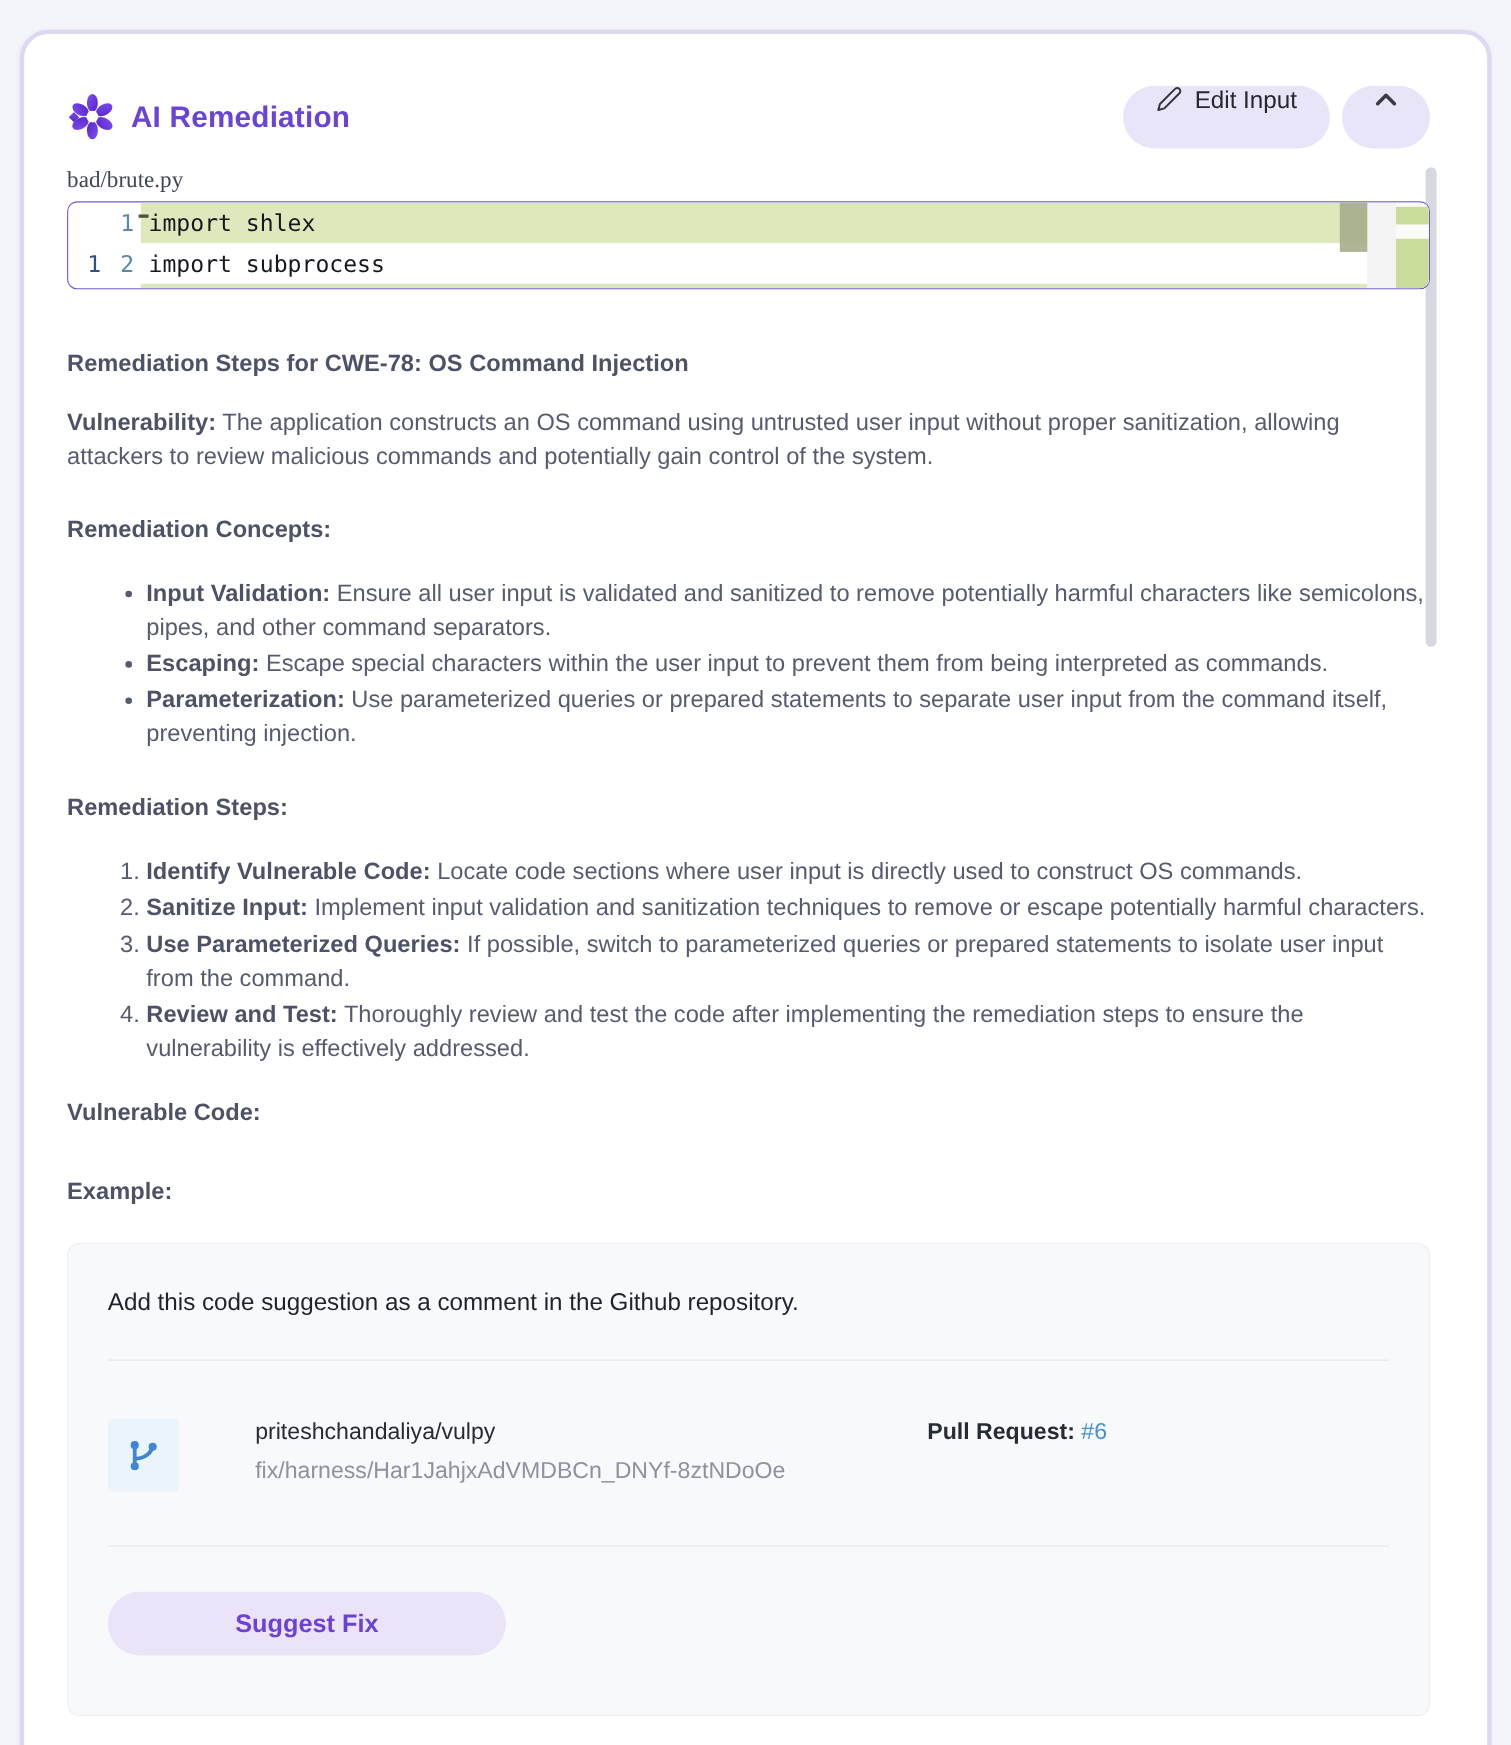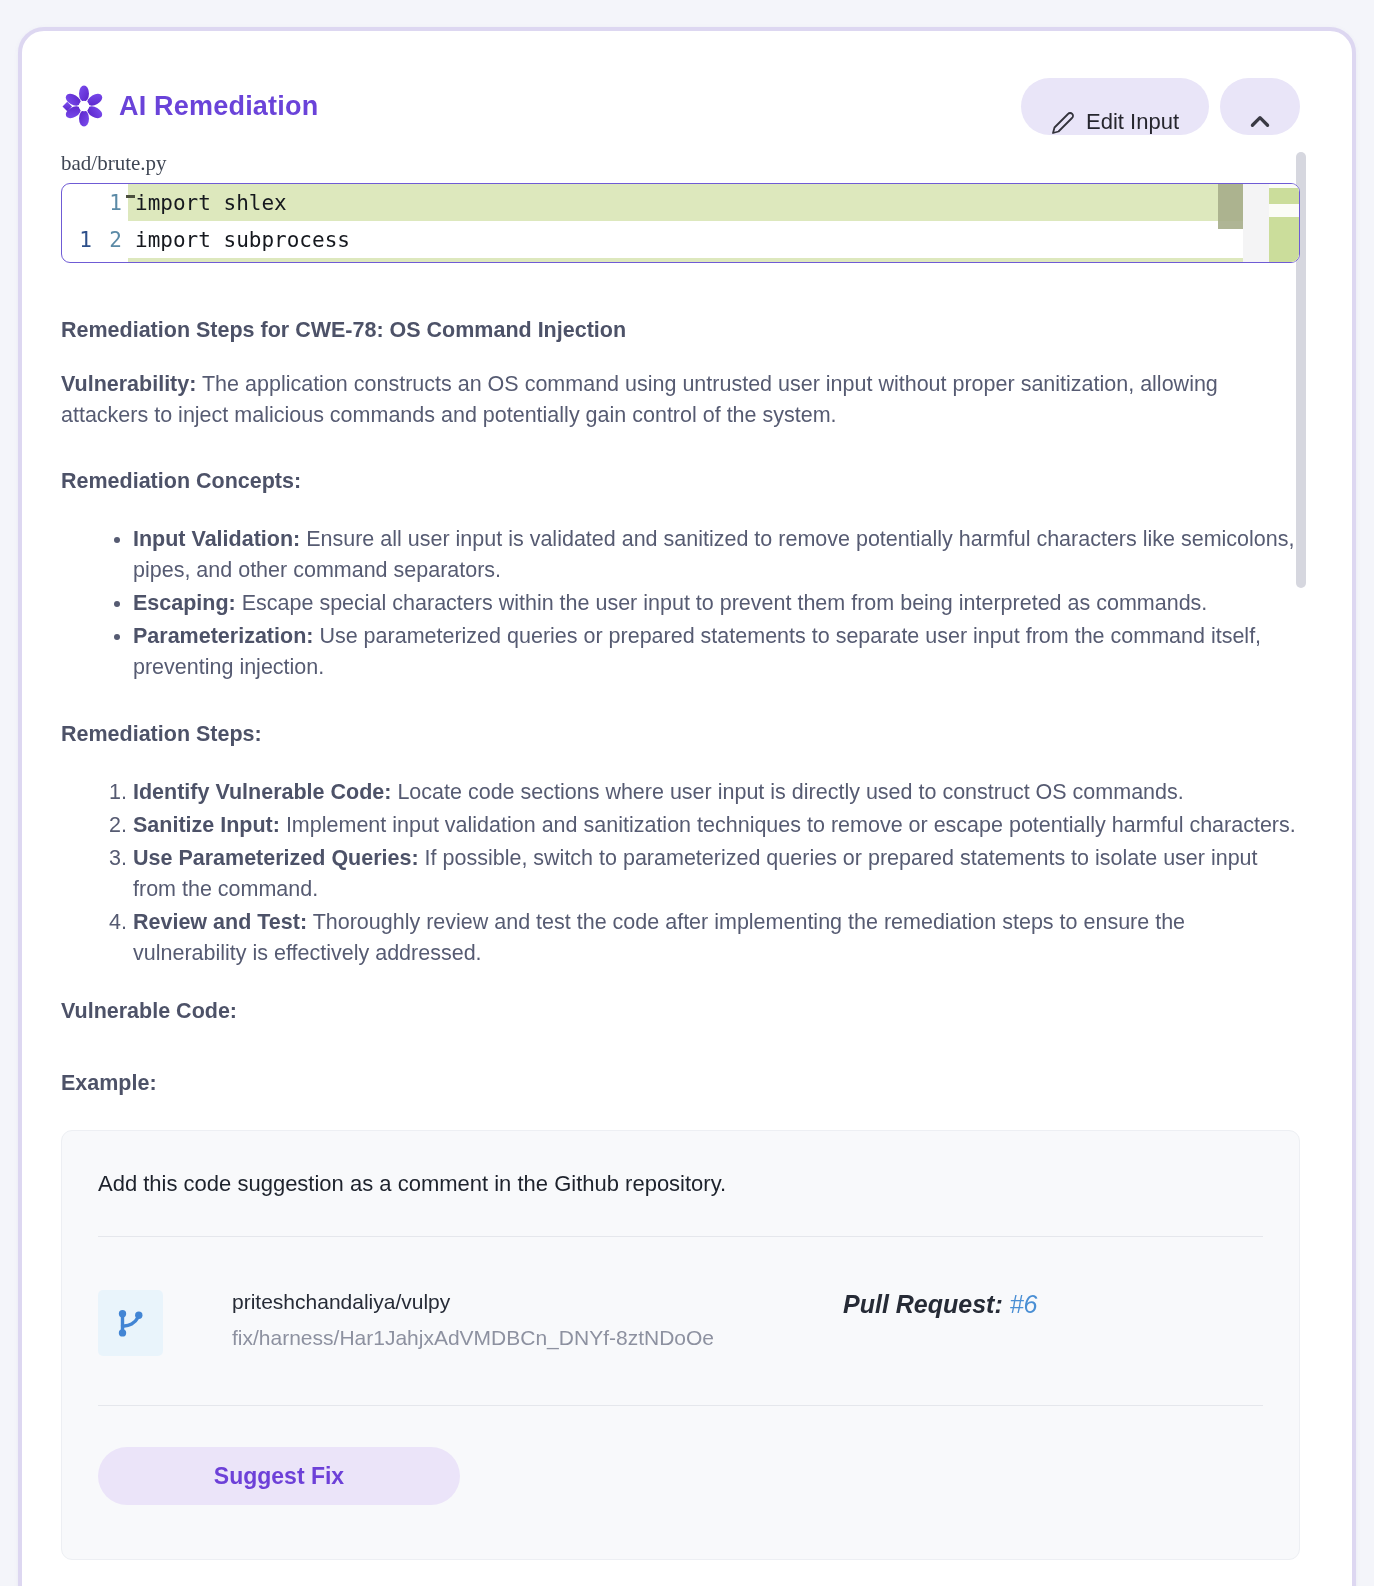--- a/index.html
+++ b/index.html
@@ -29,21 +29,21 @@
   
   .header {
     display:flex; align-items:center; justify-content:space-between;
     margin-top:46px; height:58px;
   }
   .header-left { display:flex; align-items:center; gap:12px; }
   .logo { width:46px; height:46px; }
   .title { font-size:27px; font-weight:800; color:#6a43d9; letter-spacing:.2px; }
   .header-right { display:flex; align-items:center; gap:11px; }
   .pill-btn {
-    display:flex; align-items:flex-end; justify-content:center; gap:11px;
+    display:flex; align-items:flex-start; justify-content:center; gap:11px;
     background:#e9e5f8; border:none; border-radius:999px;
     height:57px; padding:0 30px;
     font-family:inherit; font-size:22px; color:#26262e; cursor:pointer;
   }
   .collapse-btn { width:80px; padding:0; }
 
   
   .file-path {
     margin-top:16px;
     font-family:Liberation Serif, serif;
@@ -98,21 +98,21 @@
   .sg-intro { font-size:22px; color:#1d222c; }
   .sg-divider { border:none; border-top:1px solid #e5e7ec; margin:39px 0 0 0; }
   .repo-row { display:flex; align-items:flex-start; margin-top:53px; }
   .repo-icon-box {
     width:65px; height:66px; border-radius:5px; background:#e9f4fb;
     display:flex; align-items:center; justify-content:center; flex:none;
   }
   .repo-texts { margin-left:69px; flex:1; }
   .repo-name { font-size:21px; font-weight:400; color:#262b36; }
   .repo-branch { font-size:21px; color:#8d91a0; margin-top:12px; }
-  .pr-block { width:420px; font-size:25px;font-style:italic; }
+  .pr-block { width:420px; font-size:21px; }
   .pr-label { font-weight:700; color:#262b36; }
   .pr-link { color:#4a8fd4; text-decoration:none; cursor:pointer; }
   .row-divider { margin-top:49px; }
   .suggest-btn {
     margin-top:41px;
     width:362px; height:58px; border:none; border-radius:999px;
     background:#ebe4f9; color:#6d40d8;
     font-family:inherit; font-size:23px; font-weight:600; cursor:pointer;
   }
 </style>
@@ -201,21 +201,21 @@
       <div class="minimap">
         <div class="mini-mark1"></div>
         <div class="mini-mark2"></div>
       </div>
       <div class="inner-thumb"></div>
     </div>
 
     <div class="md">
       <div class="md-h h-main">Remediation Steps for CWE-78: OS Command Injection</div>
 
-      <p class="p-vuln"><b>Vulnerability:</b><span> The application constructs an OS command using untrusted user input without proper sanitization, allowing attackers to inject malicious commands and potentially gain control of the system.</span></p>
+      <p class="p-vuln"><b>Vulnerability:</b><span> The application constructs an OS command using untrusted user input without proper sanitization, allowing attackers to review malicious commands and potentially gain control of the system.</span></p>
 
       <div class="md-h h-concepts">Remediation Concepts:</div>
       <ul class="concepts">
         <li><b>Input Validation:</b><span> Ensure all user input is validated and sanitized to remove potentially harmful characters like semicolons, pipes, and other command separators.</span></li>
         <li><b>Escaping:</b><span> Escape special characters within the user input to prevent them from being interpreted as commands.</span></li>
         <li><b>Parameterization:</b><span> Use parameterized queries or prepared statements to separate user input from the command itself, preventing injection.</span></li>
       </ul>
 
       <div class="md-h h-steps">Remediation Steps:</div>
       <ol class="steps">

